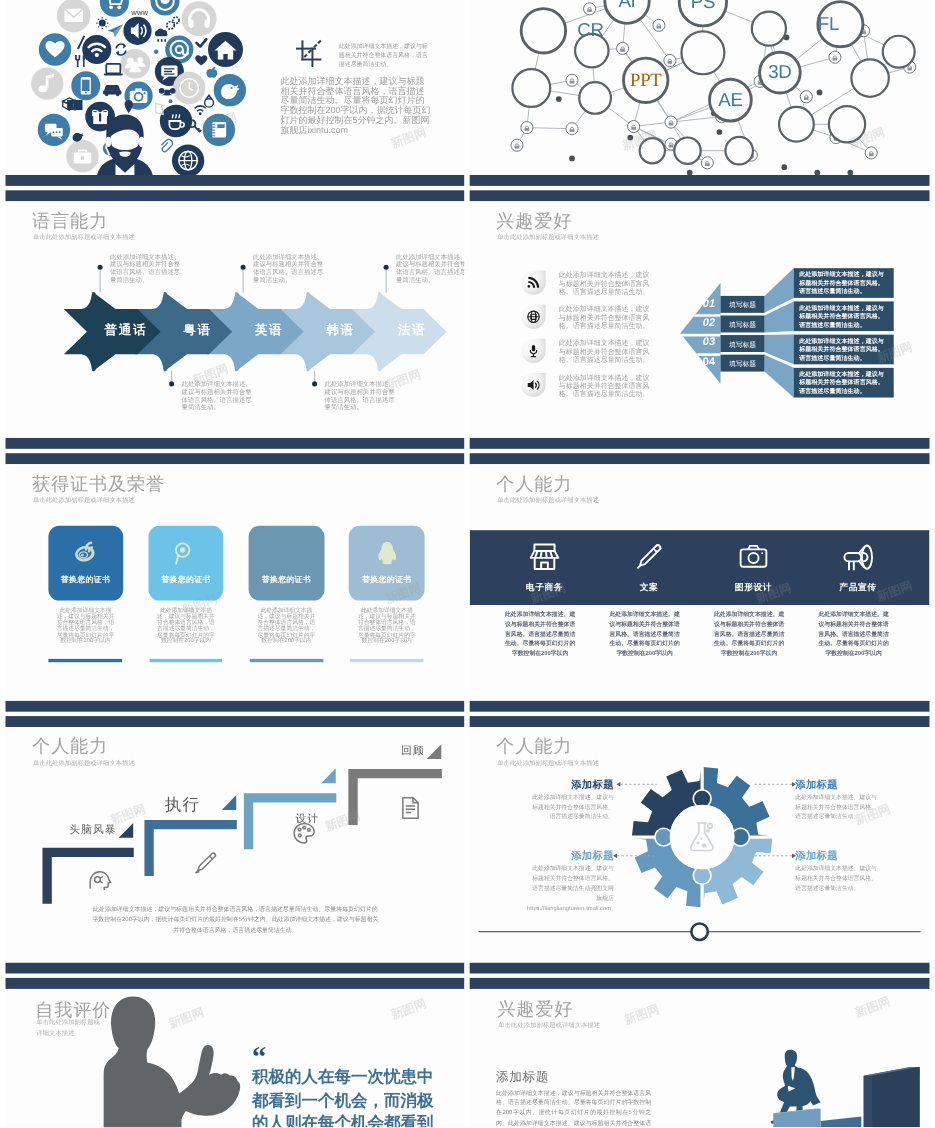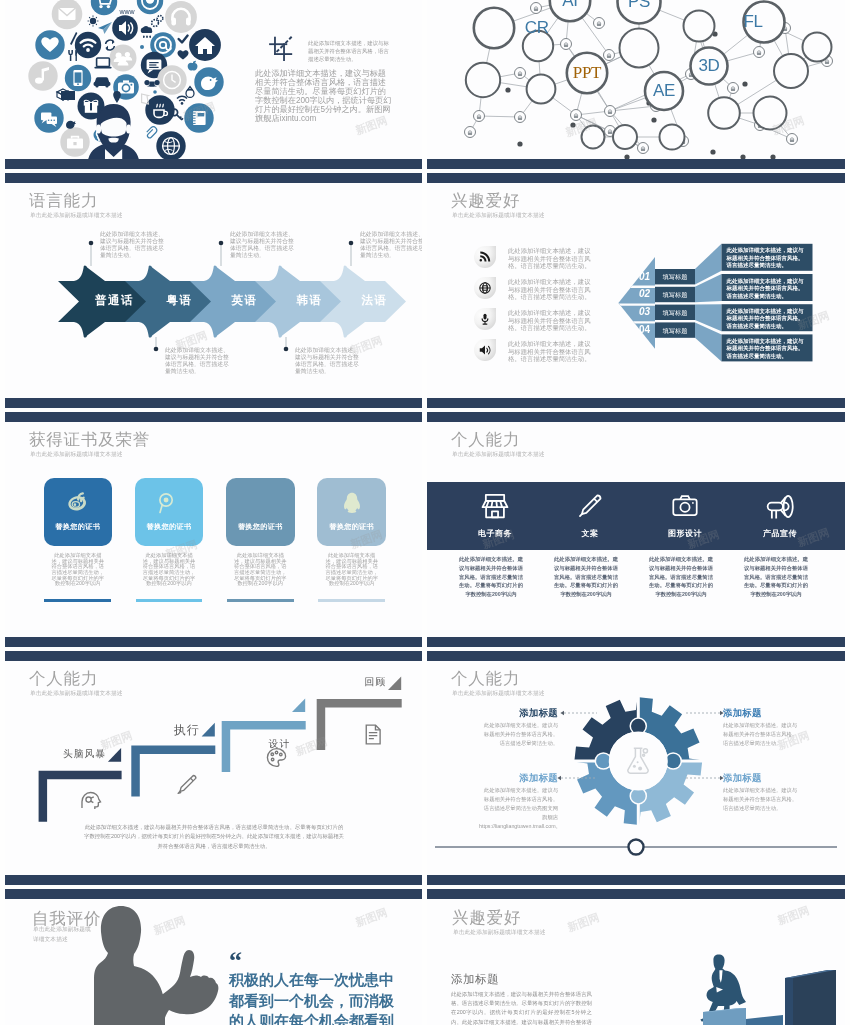--- a/index.html
+++ b/index.html
@@ -315,21 +315,21 @@
         <div style="position:absolute;left:33.099999999999994px;top:86.7px;width:68px;text-align:right;color:#5c5c5c;font-size:9.8px;letter-spacing:1px;">头脑风暴</div>
         <div style="position:absolute;left:73px;top:127px;width:25px;height:25px;">
           <svg width="25" height="25" viewBox="0 0 22 22" style="display:block">
             <g fill="none" stroke="#7a7a7a" stroke-width="1.2">
               <path d="M3.5 17.5V12c0-4.5 3.4-8 7.6-8 3.9 0 6.9 2.6 7.3 6.1l1.4 2.1-1.9.7v2.1c0 .9-.7 1.6-1.6 1.6h-1.5v1.9"></path>
               <circle cx="9.3" cy="10.2" r="2.3"></circle>
               <path d="m11.3 9 2.6-1.1M11.2 11.6l2.3 1.3"></path>
             </g>
           </svg>
         </div>
-        <div style="position:absolute;left:126.80000000000001px;top:61.400000000000006px;width:68px;text-align:right;color:#5c5c5c;font-size:12px;letter-spacing:1px;">执行</div>
+        <div style="position:absolute;left:126.80000000000001px;top:61.400000000000006px;width:68px;text-align:center;color:#5c5c5c;font-size:15px;letter-spacing:1px;">执行</div>
         <div style="position:absolute;left:169px;top:111px;width:25px;height:25px;">
           <svg width="25" height="25" viewBox="0 0 22 22" style="display:block">
             <g fill="none" stroke="#7a7a7a" stroke-width="1.2" stroke-linejoin="round">
               <path d="M17.0 3.1a2.4 2.4 0 0 1 2.3 2.3L8.6 16.1l-3.3.9.9-3.3z"></path>
               <path d="m14.6 5.5 2.3 2.3"></path>
               <path d="M5.3 17.0 3.6 18.8 5.9 18.1z"></path>
             </g>
           </svg>
         </div>
         <div style="position:absolute;left:217.2px;top:37.1px;width:68px;text-align:right;color:#5c5c5c;font-size:9.8px;letter-spacing:1px;margin-top:40px;">设计</div>

